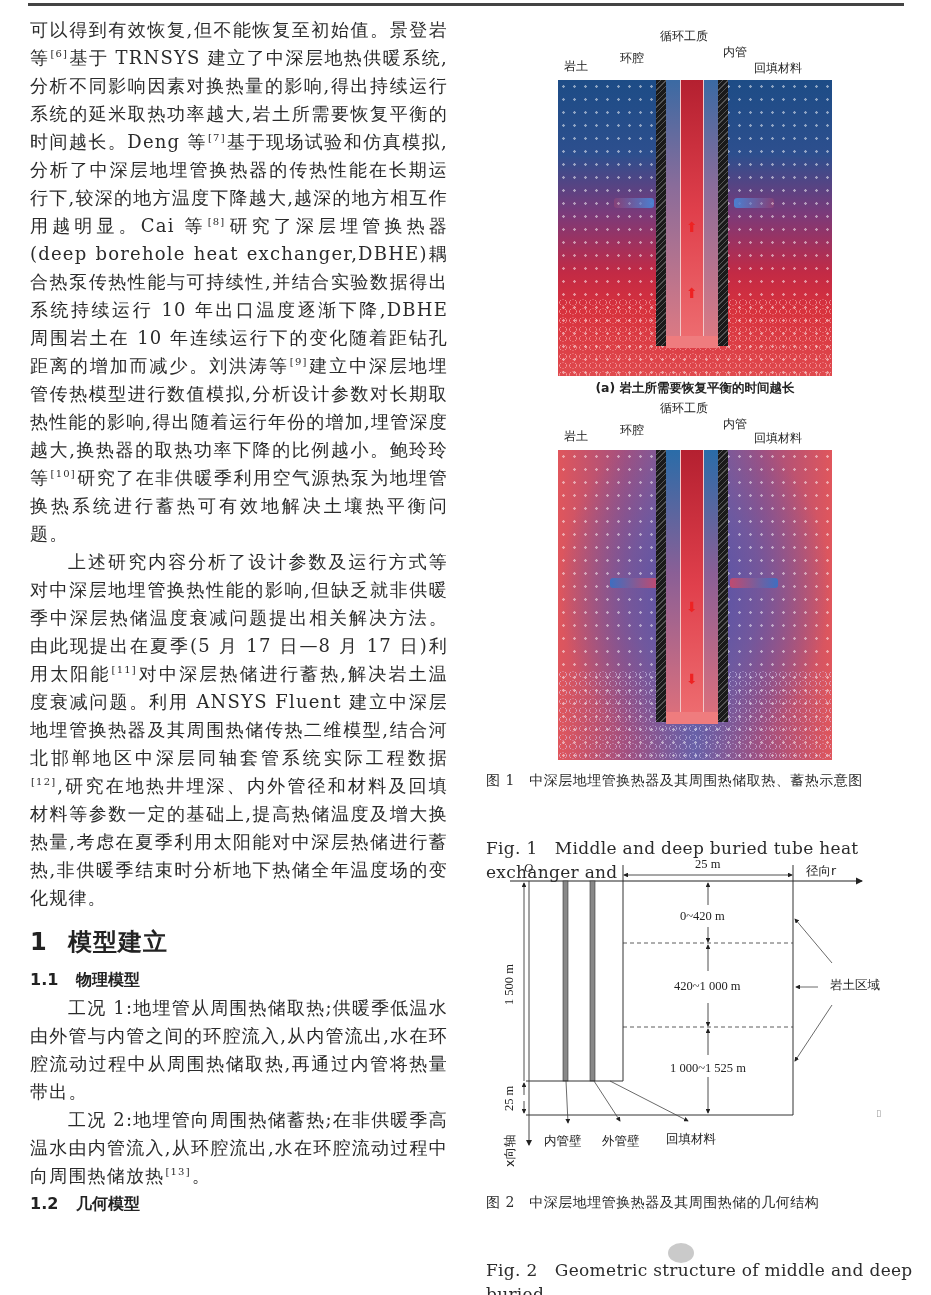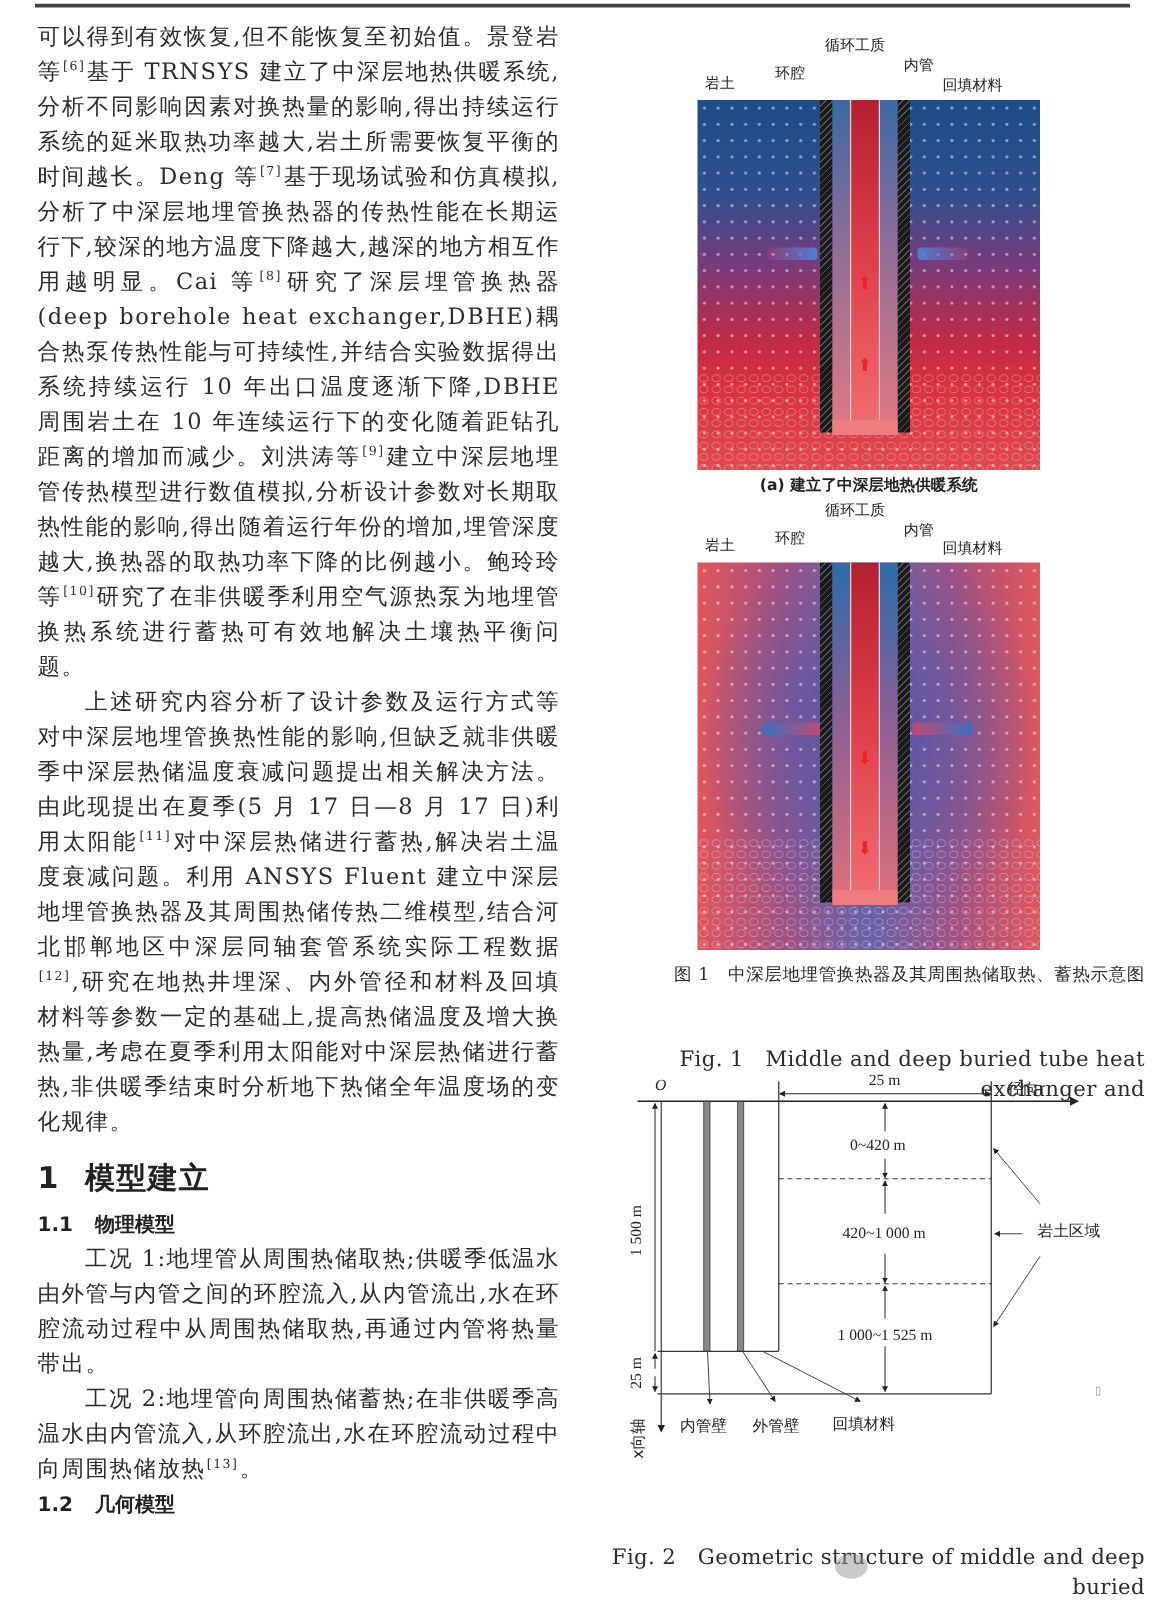--- a/index.html
+++ b/index.html
@@ -46,21 +46,21 @@
       border-left: 1px solid #f2c8c8; border-right: 1px solid #f2c8c8; }
   .bottom-cap { position: absolute; left: 108px; top: 256px; width: 52px; height: 12px; background: #ef7c7e; }
   .flow-arrow { position: absolute; color: #e22; font-size: 14px; line-height: 14px; font-family: "DejaVu Sans", sans-serif; }
   .side-arrow { position: absolute; top: 118px; height: 10px; border-radius: 3px; }
   .panel.a .side-arrow { width: 40px; background: linear-gradient(90deg, rgba(230,80,100,0.2), #4b7fd0); }
   .panel.a .side-arrow.r { background: linear-gradient(270deg, rgba(230,80,100,0.2), #4b7fd0); }
   .panel.b .side-arrow { width: 48px; top: 128px; background: linear-gradient(270deg, #c04a70, #3f6ec0); }
   .panel.b .side-arrow.r { background: linear-gradient(90deg, #c04a70, #3f6ec0); }
   .sub-caption { font-size: 12.5px; font-family: "DejaVu Sans", "Liberation Sans", sans-serif; text-align: center; margin: 4px 0 0 0; color: #222; font-weight: bold; height: 20px; }
 
-  .caption { position: absolute; left: 486px; width: 430px; text-align: right; color: #2b2b2b; }
+  .caption { position: absolute; left: 486px; width: 430px; text-align: left; color: #2b2b2b; }
   .caption .cn { font-size: 14px; letter-spacing: 0.5px; line-height: 24px; }
   .caption .en { font-size: 17px; line-height: 24px; letter-spacing: 0.3px; margin-top: 44px; }
 
   
   .fig2 { position: absolute; left: 490px; top: 855px; width: 410px; height: 300px; font-family: "Liberation Serif", "DejaVu Serif", serif; }
   .fig2 svg { position: absolute; left: 0; top: 0; }
   .f2-label { position: absolute; font-size: 12.5px; white-space: nowrap; color: #222; }
   .f2-label.vert { transform: rotate(-90deg); transform-origin: left top; }
   .f2-cn { font-family: "DejaVu Sans", "Liberation Sans", sans-serif; font-size: 12.5px; }
 
@@ -104,21 +104,21 @@
     <div class="side-arrow r" style="left:176px;"></div>
     <div class="grout-l"></div>
     <div class="grout-r"></div>
     <div class="annulus-l"></div>
     <div class="annulus-r"></div>
     <div class="inner-pipe"></div>
     <div class="bottom-cap"></div>
     <span class="flow-arrow" style="left:128px;top:140px;">⬆</span>
     <span class="flow-arrow" style="left:128px;top:206px;">⬆</span>
   </div>
-  <div class="sub-caption">(a) 建立了中深层地热供暖系统</div>
+  <div class="sub-caption">(a) 岩土所需要恢复平衡的时间越长</div>
 
   <div class="fig-labels" style="height:50px;">
     <span style="left:24px;top:28px;">岩土</span>
     <span style="left:80px;top:22px;">环腔</span>
     <span style="left:120px;top:0px;">循环工质</span>
     <span style="left:183px;top:16px;">内管</span>
     <span style="left:214px;top:30px;">回填材料</span>
   </div>
   <div class="panel b" style="height:310px;">
     <div class="speckle"></div>
@@ -199,16 +199,17 @@
   <span class="f2-label vert" style="left:12px;top:150px;">1 500 m</span>
   <span class="f2-label vert" style="left:12px;top:256px;">25 m</span>
   <span class="f2-label f2-cn vert" style="left:12px;top:312px;">x向轴</span>
   <span class="f2-label f2-cn" style="left:54px;top:278px;">内管壁</span>
   <span class="f2-label f2-cn" style="left:112px;top:278px;">外管壁</span>
   <span class="f2-label f2-cn" style="left:176px;top:276px;">回填材料</span>
 </div>
 <span class="side-mark">▯</span>
 
 <div class="caption" style="top:1190px;">
+  <div class="cn">图 2　中深层地埋管换热器及其周围热储的几何结构</div>
   <div class="en">Fig. 2　Geometric structure of middle and deep buried</div>
 </div>
 
 <div class="watermark"><span class="wx"></span></div>
 
 </body></html>

